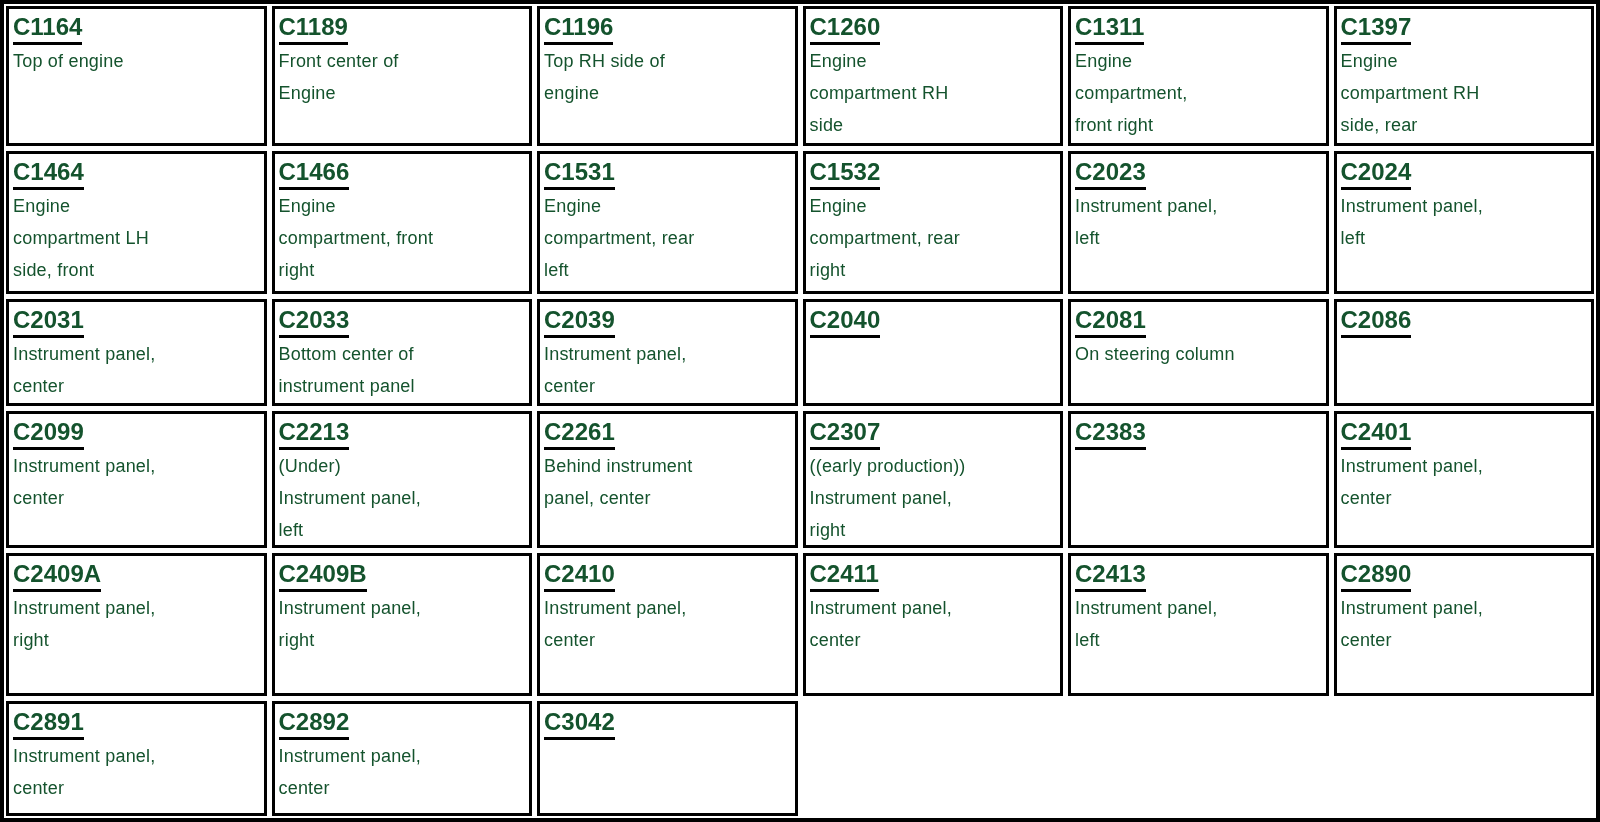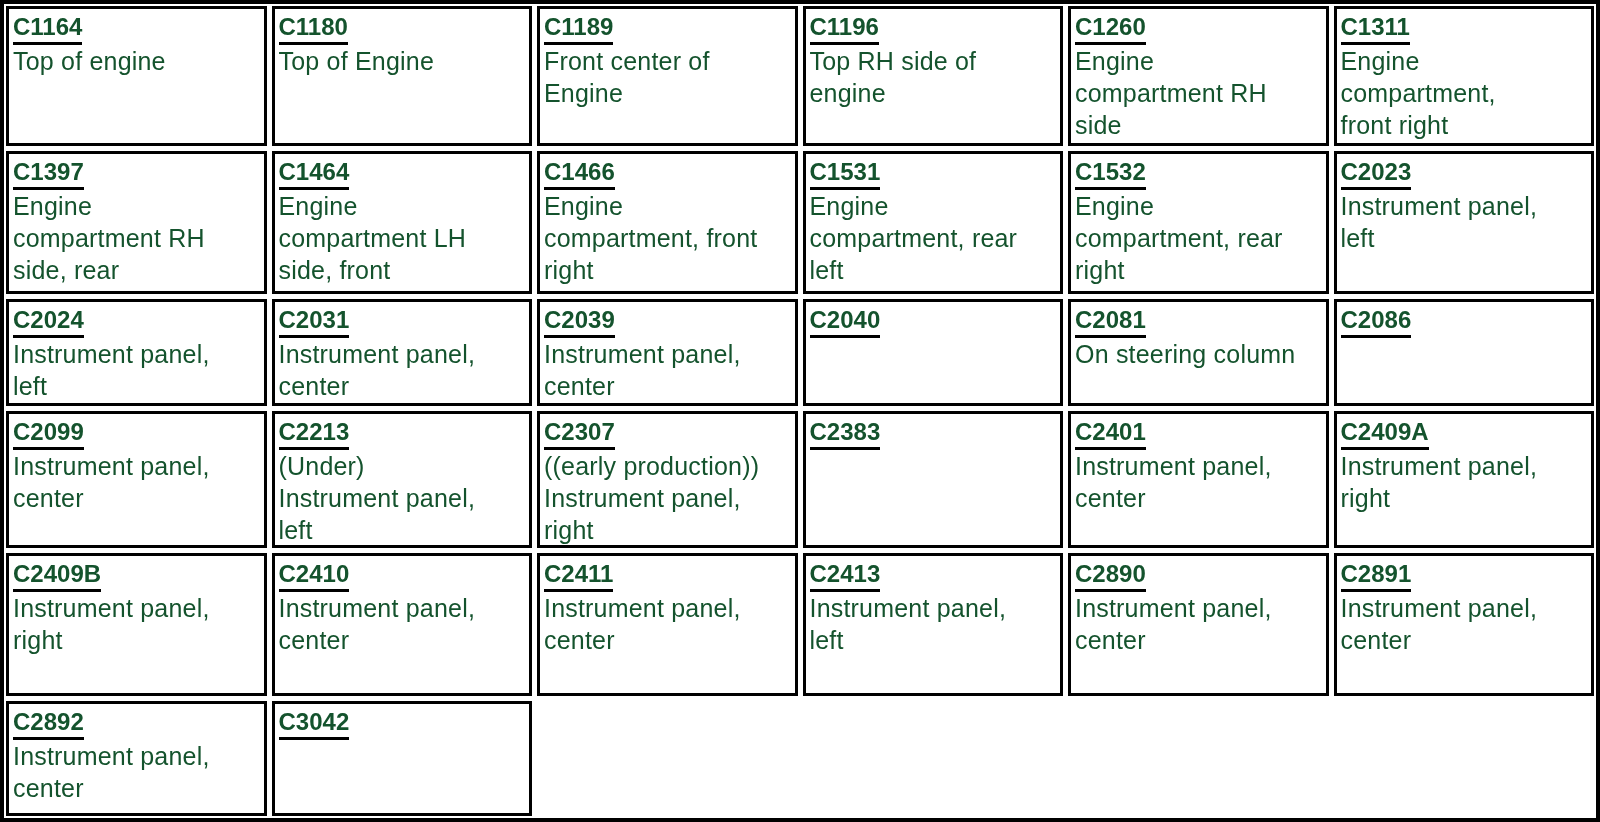--- a/index.html
+++ b/index.html
@@ -33,33 +33,32 @@
   }
   .code {
     display: inline-block;
     font-size: 24px;
     font-weight: bold;
     line-height: 30px;
     border-bottom: 3px solid #000000;
     margin-top: 2px;
   }
   .loc {
-    font-size: 25px;
+    font-size: 18px;
     font-weight: normal;
     line-height: 32px;
     white-space: pre-line;
     letter-spacing: 0.2px;
   }
 </style>
 </head>
 <body>
 
 <div class="connector-table">
     <div class="cell"><span class="code">C1164</span><div class="loc">Top of engine</div></div>
-    <div class="cell"><span class="code">C1180</span><div class="loc">Top of Engine</div></div>
     <div class="cell"><span class="code">C1189</span><div class="loc">Front center of
 Engine</div></div>
     <div class="cell"><span class="code">C1196</span><div class="loc">Top RH side of
 engine</div></div>
     <div class="cell"><span class="code">C1260</span><div class="loc">Engine
 compartment RH
 side</div></div>
     <div class="cell"><span class="code">C1311</span><div class="loc">Engine
 compartment,
 front right</div></div>
@@ -77,30 +76,34 @@
 left</div></div>
     <div class="cell"><span class="code">C1532</span><div class="loc">Engine
 compartment, rear
 right</div></div>
     <div class="cell"><span class="code">C2023</span><div class="loc">Instrument panel,
 left</div></div>
     <div class="cell"><span class="code">C2024</span><div class="loc">Instrument panel,
 left</div></div>
     <div class="cell"><span class="code">C2031</span><div class="loc">Instrument panel,
 center</div></div>
+    <div class="cell"><span class="code">C2033</span><div class="loc">Bottom center of
+instrument panel</div></div>
     <div class="cell"><span class="code">C2039</span><div class="loc">Instrument panel,
 center</div></div>
     <div class="cell"><span class="code">C2040</span></div>
     <div class="cell"><span class="code">C2081</span><div class="loc">On steering column</div></div>
     <div class="cell"><span class="code">C2086</span></div>
     <div class="cell"><span class="code">C2099</span><div class="loc">Instrument panel,
 center</div></div>
     <div class="cell"><span class="code">C2213</span><div class="loc">(Under)
 Instrument panel,
 left</div></div>
+    <div class="cell"><span class="code">C2261</span><div class="loc">Behind instrument
+panel, center</div></div>
     <div class="cell"><span class="code">C2307</span><div class="loc">((early production))
 Instrument panel,
 right</div></div>
     <div class="cell"><span class="code">C2383</span><div class="loc"></div></div>
     <div class="cell"><span class="code">C2401</span><div class="loc">Instrument panel,
 center</div></div>
     <div class="cell"><span class="code">C2409A</span><div class="loc">Instrument panel,
 right</div></div>
     <div class="cell"><span class="code">C2409B</span><div class="loc">Instrument panel,
 right</div></div>

